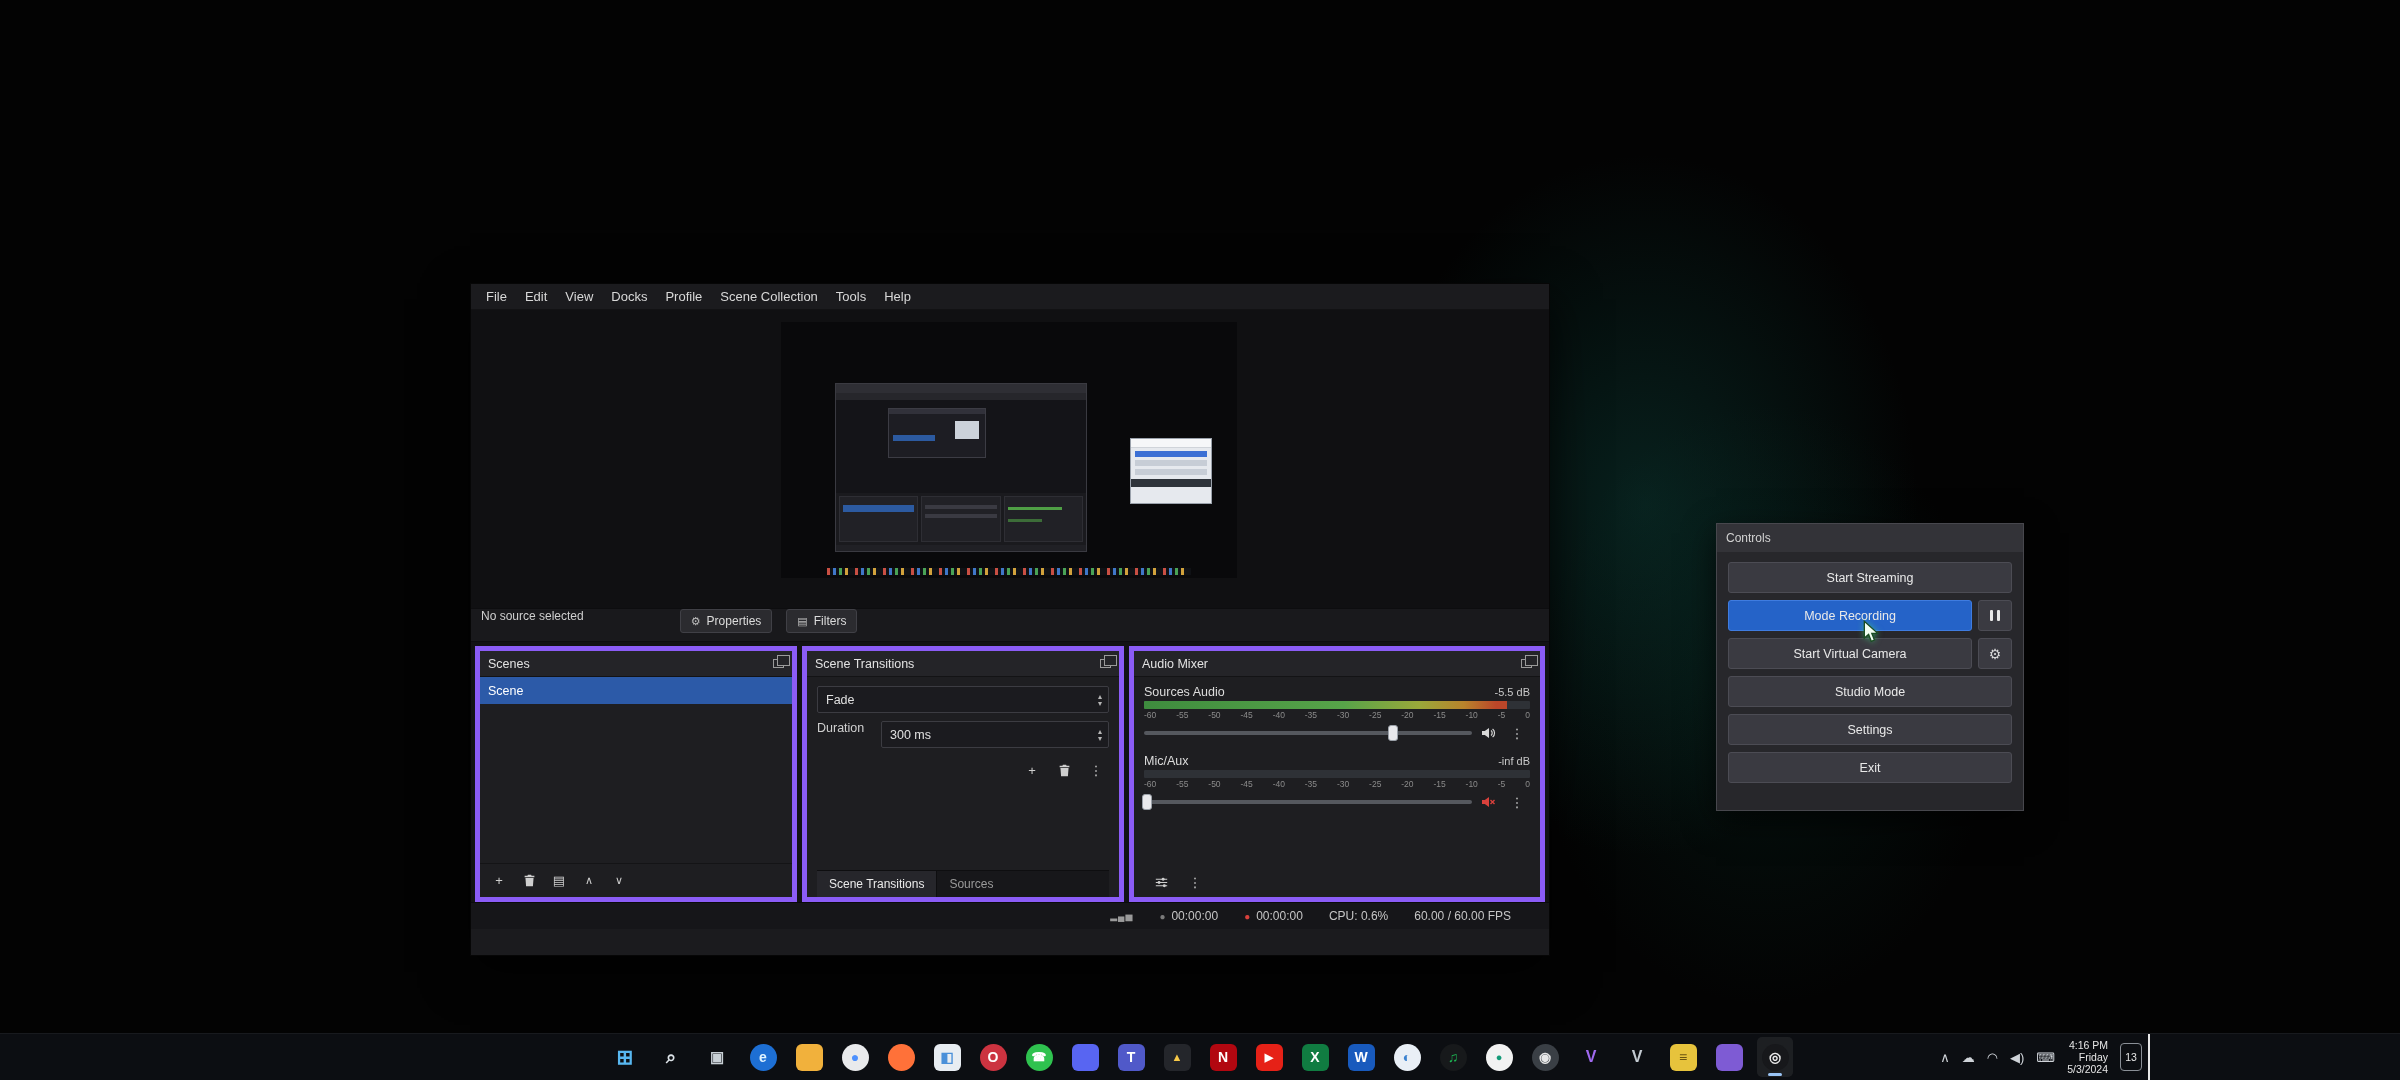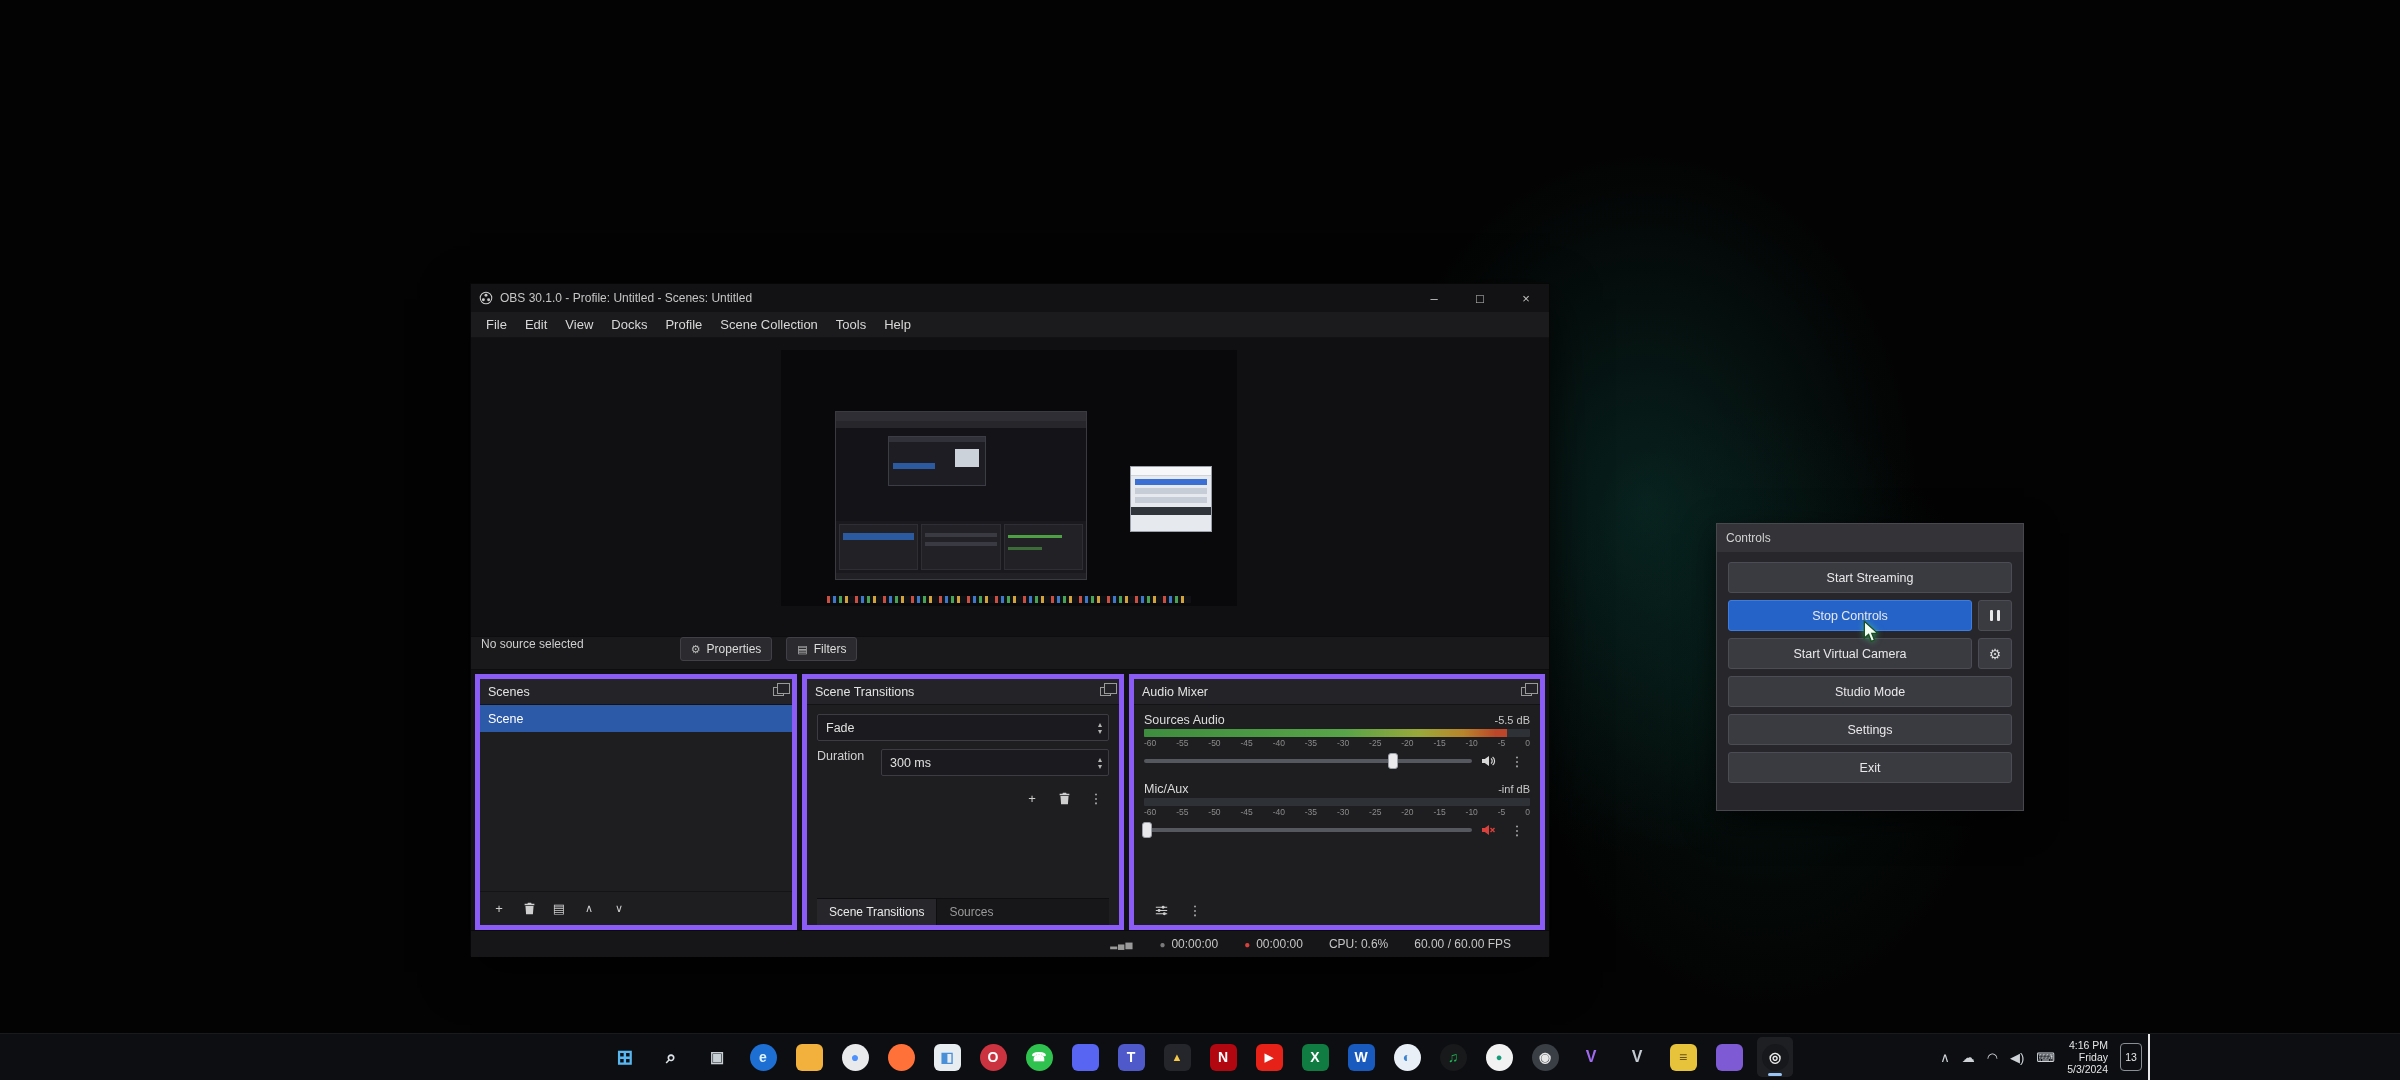--- a/index.html
+++ b/index.html
@@ -160,31 +160,20 @@
     </symbol>
   <symbol id="i-cursor" viewBox="0 0 12 18">
       <path d="M1 1 L1 13.5 L4.2 10.8 L6.2 16 L8.6 15 L6.6 10 L11 10 Z" fill="#f2fff2" stroke="#1a4d22" stroke-width="1"></path>
     </symbol>
 </svg>
 
 <div class="desktop">
 
   <div class="obs-window">
 
-    <div class="titlebar">
-      <svg>
-          <use href="#i-obs"></use>
-        </svg>
-      <span class="title-text">OBS 30.1.0 - Profile: Untitled - Scenes: Untitled</span>
-      <div class="win-btns">
-        <div class="win-btn">–</div>
-        <div class="win-btn">□</div>
-        <div class="win-btn">×</div>
-      </div>
-    </div>
 
     <div class="menubar">
       <span class="menu-item">File</span>
       <span class="menu-item">Edit</span>
       <span class="menu-item">View</span>
       <span class="menu-item">Docks</span>
       <span class="menu-item">Profile</span>
       <span class="menu-item">Scene Collection</span>
       <span class="menu-item">Tools</span>
       <span class="menu-item">Help</span>
@@ -426,21 +415,21 @@
       <span>CPU: 0.6%</span>
       <span>60.00 / 60.00 FPS</span>
     </div>
   </div>
 
   <div class="controls">
     <div class="controls-title">Controls</div>
     <div class="controls-body">
       <button class="cbtn">Start Streaming</button>
       <div class="crow">
-        <button class="cbtn primary main">Stop Controls</button>
+        <button class="cbtn primary main">Mode Recording</button>
         <button class="cbtn iconbtn">
             <span class="pbar"></span>
             <span class="pbar"></span>
           </button>
       </div>
       <div class="crow">
         <button class="cbtn main">Start Virtual Camera</button>
         <button class="cbtn iconbtn">
             <span>⚙</span>
           </button>

